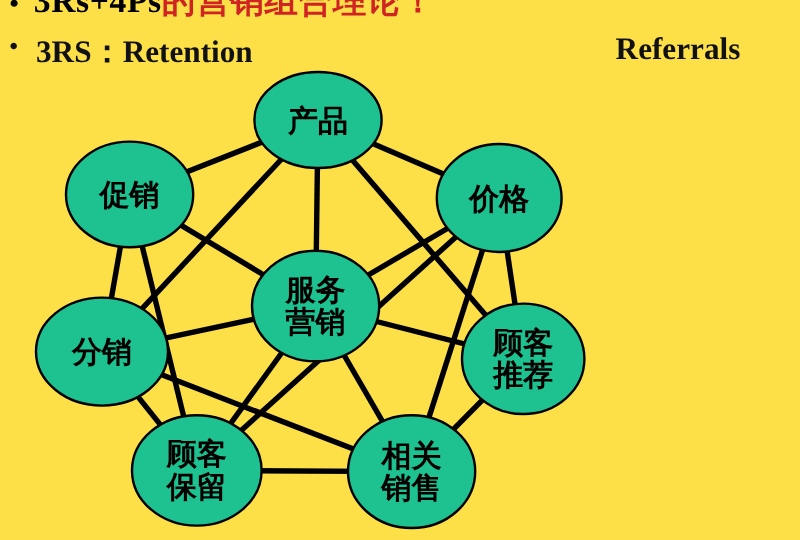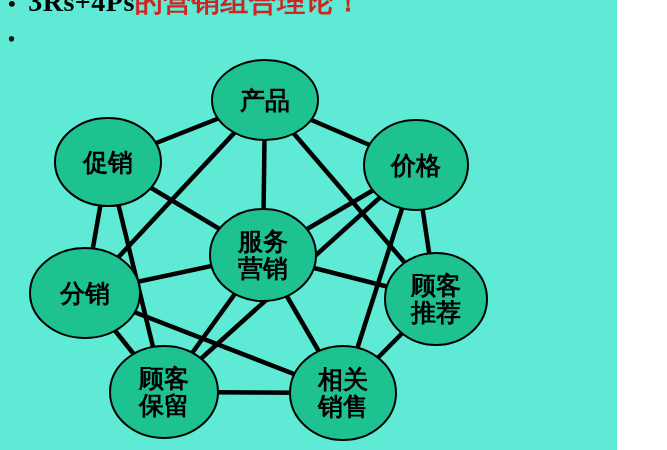--- a/index.html
+++ b/index.html
@@ -2,21 +2,21 @@
 <html><head>
 <meta charset="utf-8">
 <style>
   html, body {
     margin: 0; padding: 0;
     width: 667px; height: 450px;
     background: #ffffff;
     overflow: hidden;
     font-family: "Liberation Serif", serif;
   }
-  .slide { position: relative; width: 617px; height: 450px; background:#5eead4; }
+  .slide { position: relative; width: 667px; height: 450px; background:#fde047; }
 
   .title-line1 {
     position: absolute; left: 8px; top: -15px;
     font-size: 28px; font-weight: bold; line-height: 34px;
     white-space: nowrap; letter-spacing: 0.5px;
   }
   .title-line1 .bullet { font-size: 22px; margin-right: 12px; color:#000; }
   .t-black { color: #000000; }
   .t-red   { color: #d02424; }
 
@@ -41,20 +41,22 @@
 <body>
 
 <div class="slide">
 
   <div class="title-line1">
     <span class="bullet">•</span><span class="t-black">3Rs+4Ps</span><span class="t-red">的营销组合理论！</span>
   </div>
 
   <div class="title-line2">
     <span class="bullet">•</span>
+    <span class="seg-lead">3RS：Retention</span>
+    <span class="seg-end">Referrals</span>
   </div>
 
   <svg width="667" height="450" viewBox="0 0 667 450" style="position:absolute;left:0;top:0;">
 
     <g stroke="#000000" stroke-width="4.5">
       <line x1="263" y1="255" x2="265" y2="100"></line>
       <line x1="263" y1="255" x2="108" y2="162"></line>
       <line x1="263" y1="255" x2="416" y2="165"></line>
       <line x1="263" y1="255" x2="85" y2="293"></line>
       <line x1="263" y1="255" x2="436" y2="299"></line>

